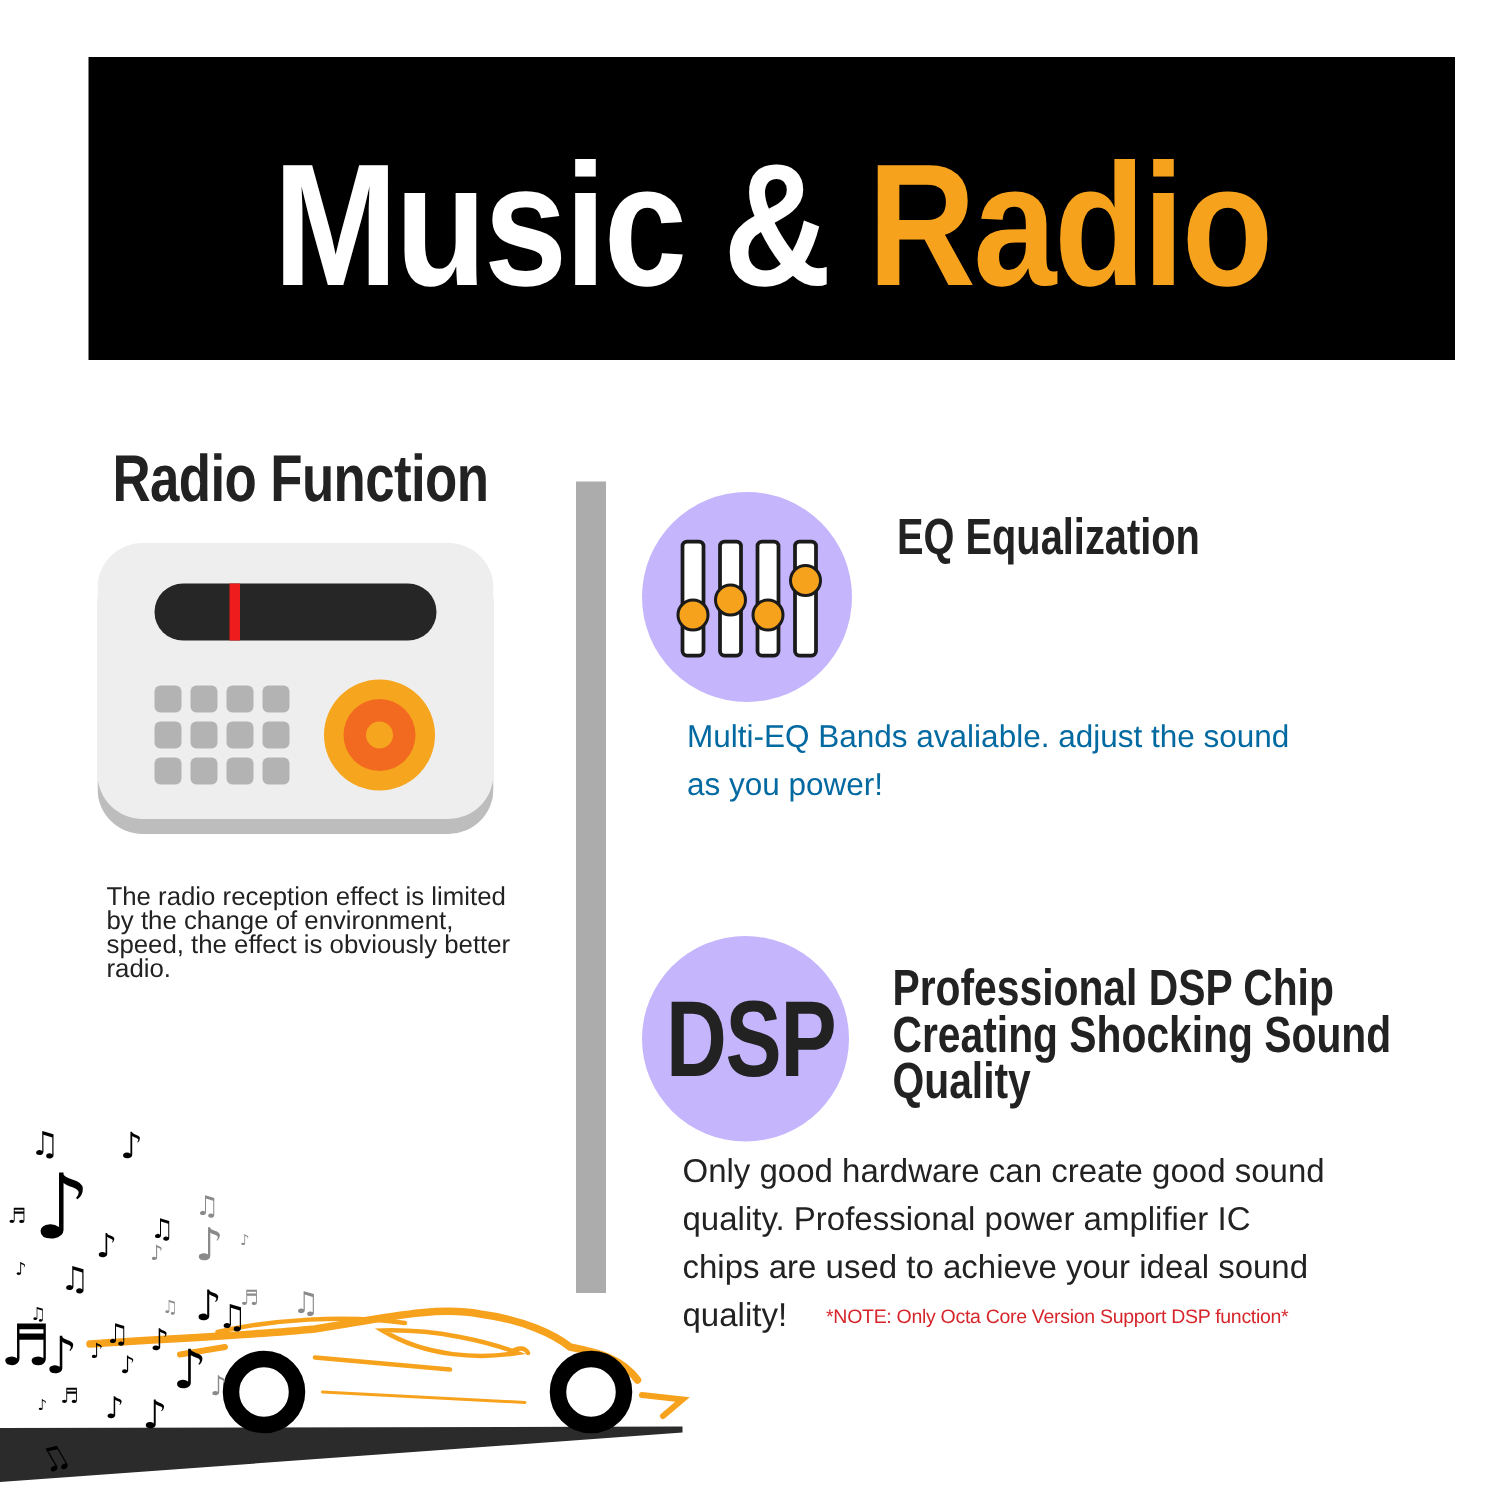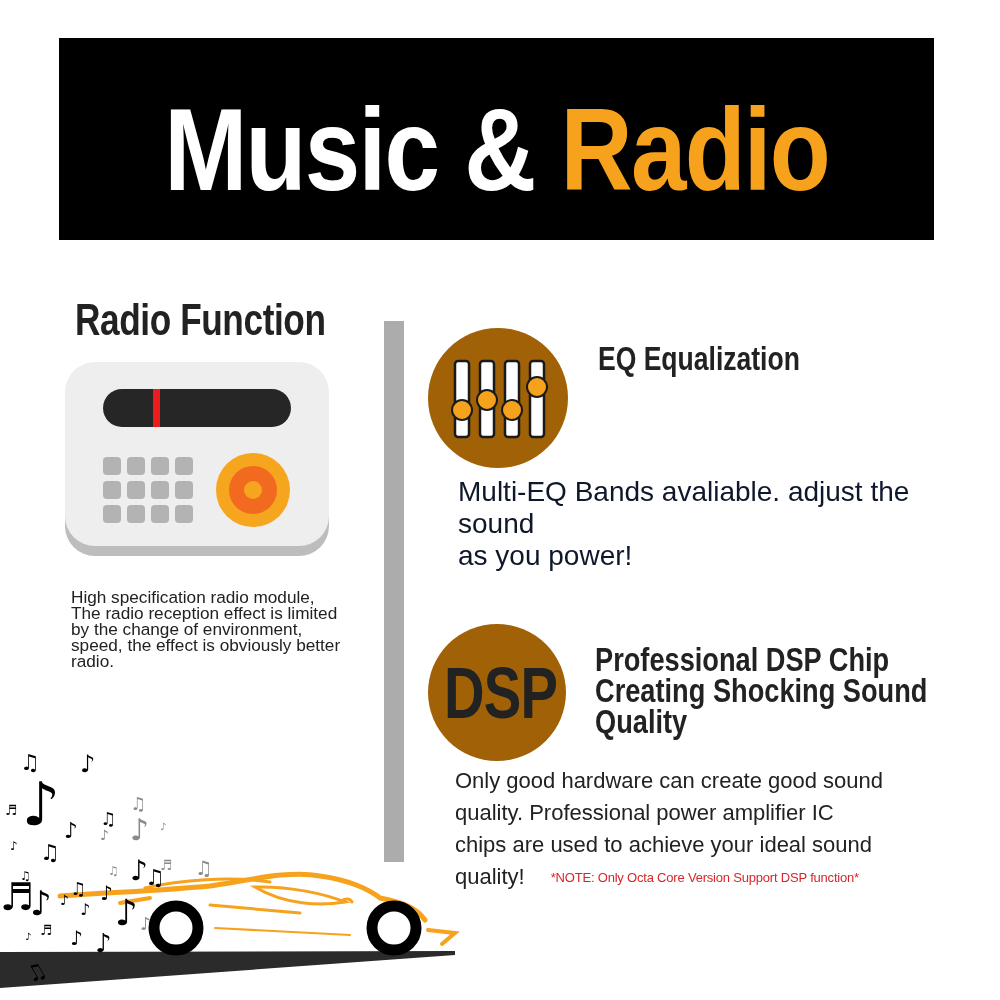--- a/index.html
+++ b/index.html
@@ -1,50 +1,50 @@
 <!DOCTYPE html>
 <html><head>
 <meta charset="utf-8">
 <style>
   html, body { margin: 0; padding: 0; background: #ffffff; }
   body { width: 1000px; height: 1000px; position: relative; overflow: hidden;
          font-family: "Liberation Sans", "DejaVu Sans", sans-serif; }
   .abs { position: absolute; }
 
   
-  .banner { left: 59px; top: 38px; width: 875px; height: 202px; background: #000; }
+  .banner { left: 59px; top: 38px; width: 875px; height: 202px; background: #000; padding-left: 36px; }
   .banner-title { position: absolute; left: 0; right: 0; top: 62px; text-align: center;
                   font-family: "Liberation Sans", sans-serif; font-weight: bold;
                   font-size: 116px; line-height: 100px; letter-spacing: -2px; white-space: nowrap; }
   .banner-title .inner { display: inline-block; transform: scaleX(0.86); transform-origin: center; }
   .t-white { color: #ffffff; }
   .t-orange { color: #f7a21c; }
 
   
   .heading { font-family: "Liberation Sans", sans-serif; font-weight: bold; color: #222;
              white-space: nowrap; transform-origin: left top; }
   .h-radio { left: 75px; top: 298px; font-size: 44px; line-height: 44px; transform: scaleX(0.80); letter-spacing: -0.5px; }
   .h-eq { left: 598px; top: 341px; font-size: 34px; line-height: 34px; transform: scaleX(0.78); }
   .h-dsp { left: 595px; top: 644px; font-size: 34px; line-height: 31px; transform: scaleX(0.80); }
   .h-dsp div { white-space: nowrap; }
 
   
   .radio-desc { left: 71px; top: 589px; width: 310px; font-size: 17.2px; line-height: 16px; color: #222; }
-  .eq-desc { left: 458px; top: 476px; width: 470px; font-size: 28px; line-height: 32px; color: #0f172a; }
+  .eq-desc { left: 458px; top: 476px; width: 470px; font-size: 21px; line-height: 32px; color: #0369a1; }
   .dsp-desc { left: 455px; top: 765px; width: 480px; font-size: 22px; line-height: 32px; color: #222; }
   .note { font-size: 13px; color: #d6262b; margin-left: 26px; vertical-align: 2px; letter-spacing: -0.2px; }
 
   
   .divider { left: 384px; top: 321px; width: 20px; height: 541px; background: #acacac; }
 
   
   .radio-icon { left: 65px; top: 362px; width: 264px; height: 194px; }
 
   
-  .circle { border-radius: 50%; background: #a16207; }
+  .circle { border-radius: 50%; background: #c4b5fd; }
   .eq-circle { left: 428px; top: 328px; width: 140px; height: 140px; }
   .dsp-circle { left: 428px; top: 624px; width: 138px; height: 137px; }
   .dsp-label { position: absolute; left: 0; right: 0; top: 34px; text-align: center;
                font-family: "Liberation Sans", sans-serif; font-weight: bold; color: #222;
                font-size: 72px; line-height: 70px; }
   .dsp-label span { display: inline-block; transform: scaleX(0.78); letter-spacing: -1px; }
 
   .car-art { left: 0; top: 730px; width: 470px; height: 270px; }
 </style>
 </head>
@@ -78,21 +78,20 @@
       <rect x="86" y="143" width="18" height="18" rx="4"></rect>
       <rect x="110" y="143" width="18" height="18" rx="4"></rect>
     </g>
     <circle cx="188" cy="128" r="37" fill="#f6a51e"></circle>
     <circle cx="188" cy="128" r="24" fill="#f26a1f"></circle>
     <circle cx="188" cy="128" r="9" fill="#f6a51e"></circle>
   </svg>
 </div>
 
 <div class="abs radio-desc">
-  <div>High specification radio module,</div>
   <div>The radio reception effect is limited</div>
   <div>by the change of environment,</div>
   <div>speed, the effect is obviously better</div>
   <div>radio.</div>
 </div>
 
 <div class="abs divider"></div>
 
 <div class="abs circle eq-circle">
   <svg width="140" height="140" viewBox="0 0 140 140" style="position:absolute;left:0;top:0">

